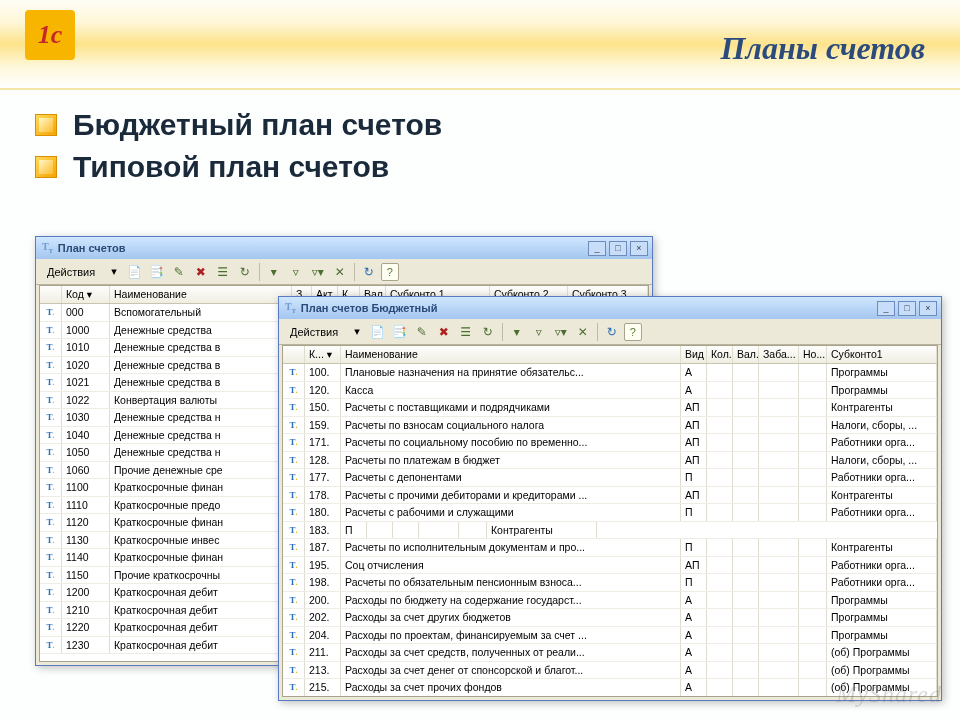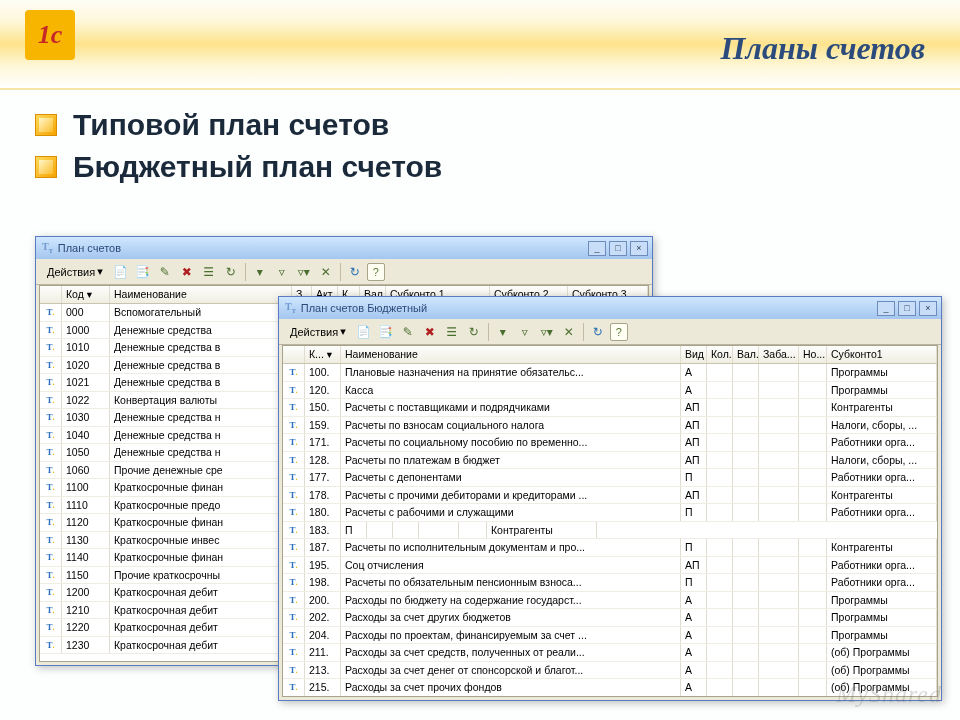--- a/index.html
+++ b/index.html
@@ -86,21 +86,21 @@
     align-items: center;
     padding: 0 4px 0 6px;
     font-size: 11px;
     color: #2b4a78;
   }
   .w-titlebar .tt-icon {
     font: bold 10px serif;
     color: #6f99d0;
     margin-right: 5px;
   }
-  .w-titlebar .t-label { flex: 1; }
+  .w-titlebar .t-label { flex: 1; font-weight: bold; }
   .w-ctrls { display: flex; gap: 3px; }
   .w-ctrl {
     width: 18px; height: 15px;
     border: 1px solid #6f8bbb;
     background: #c8def8;
     font-size: 9px;
     display:flex;align-items:center;justify-content:center;
     color: #345;
   }
   .w-toolbar {
@@ -108,21 +108,21 @@
     background: #ece9d8;
     border-bottom: 1px solid #b8b4a0;
     display: flex;
     align-items: center;
     padding: 0 5px;
     gap: 2px;
   }
   .w-actions {
     font-size: 11px;
     padding: 2px 6px;
-    display:flex;align-items:center;gap:2px;
+    display:flex;align-items:center;gap:16px;
   }
   .tb-btn {
     width: 20px; height: 20px;
     display:flex;align-items:center;justify-content:center;
     font-size: 12px;
     color: #4a6e2e;
   }
   .tb-sep { width:1px; height:18px; background:#c0bba6; margin:0 2px;}
   .tb-help { width:18px;height:18px;border:1px solid #a8a48c;background:#fffef3;border-radius:2px;display:flex;align-items:center;justify-content:center;font-size:11px;color:#5a7a3a;}
 
@@ -180,25 +180,25 @@
     <div class="logo-box">
         <span class="logo-text">1c</span>
       </div>
   </div>
   <div class="title">Планы счетов</div>
 </div>
 
 <div class="bullets">
   <div class="bullet">
     <div class="bullet-icon"></div>
-    <div class="bullet-text">Типовой план счетов</div>
+    <div class="bullet-text">Бюджетный план счетов</div>
   </div>
   <div class="bullet">
     <div class="bullet-icon"></div>
-    <div class="bullet-text">Бюджетный план счетов</div>
+    <div class="bullet-text">Типовой план счетов</div>
   </div>
 </div>
 
 <div class="window w1" style="left:35px; top:236px; width:618px; height:430px;">
   <div class="w-titlebar">
     <span class="tt-icon">T<sub>т</sub></span>
     <span class="t-label">План счетов</span>
     <div class="w-ctrls">
       <div class="w-ctrl">_</div>
       <div class="w-ctrl">□</div>

